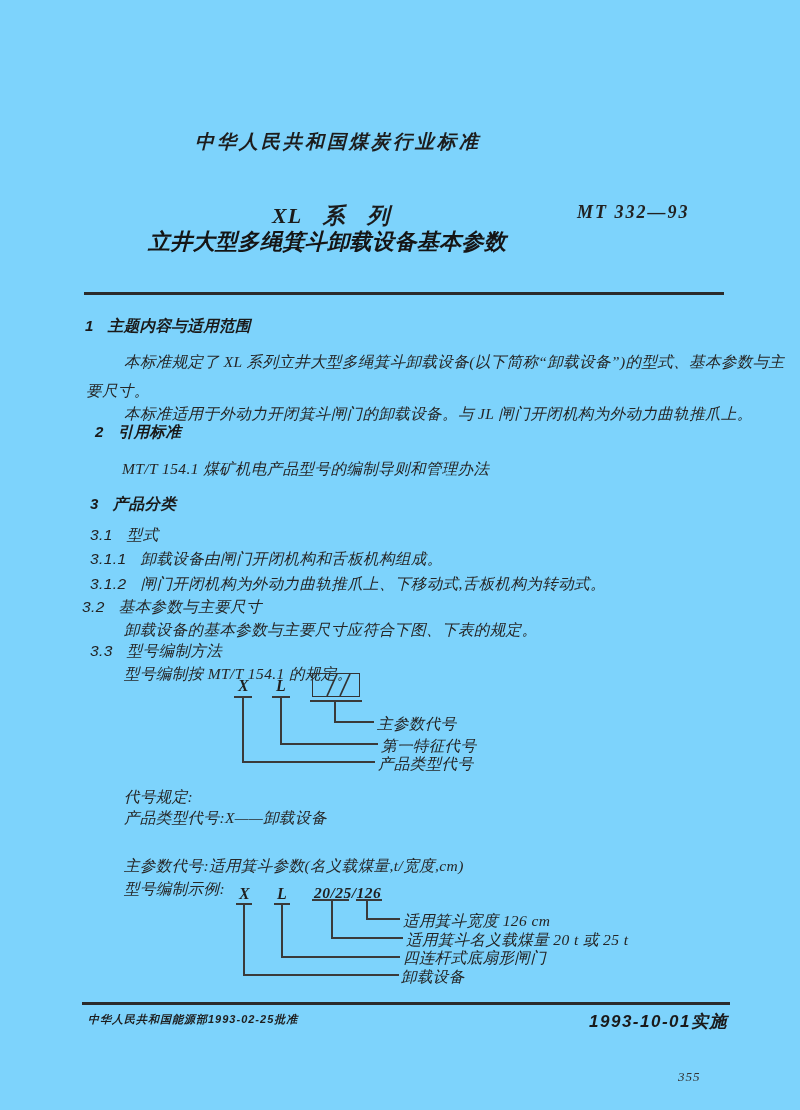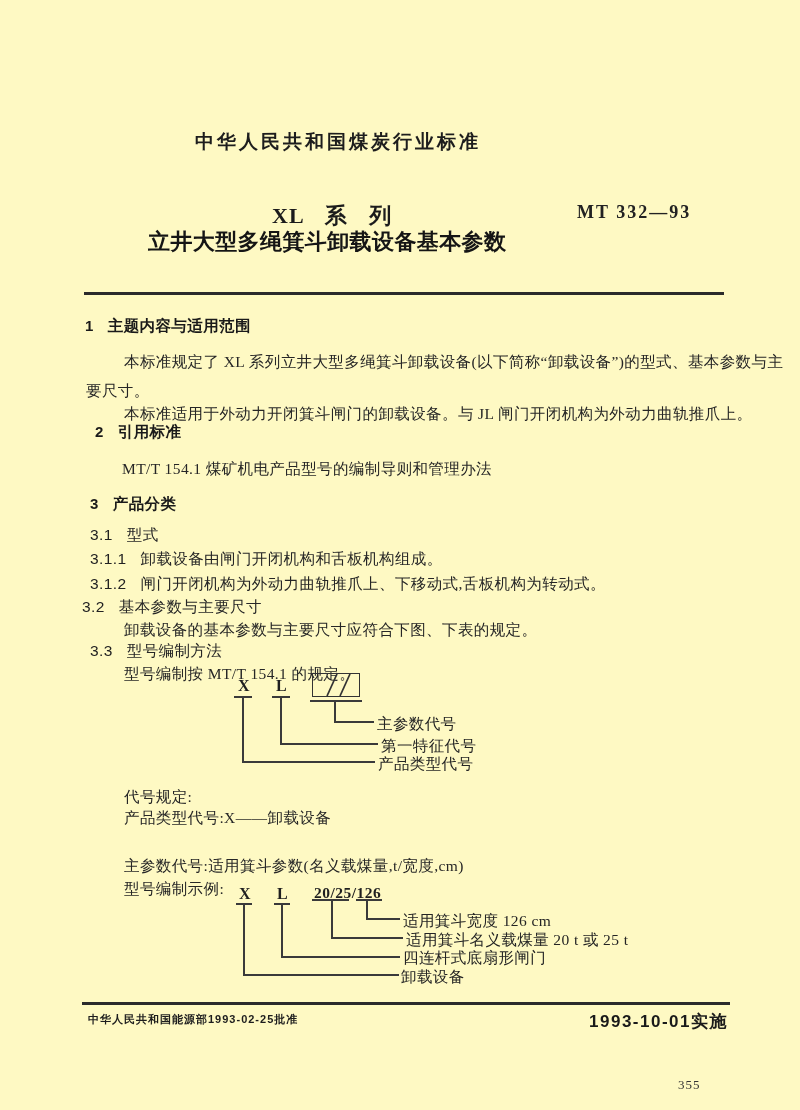--- a/index.html
+++ b/index.html
@@ -1,20 +1,21 @@
 <!DOCTYPE html>
 <html><head>
 <meta charset="utf-8">
 <style>
   html,body{margin:0;padding:0;background:#e8e8e6;}
   .page{
     position:relative;width:800px;height:1110px;margin:0 auto;
-    background:#fef9c3;overflow:hidden;
+    background:#7dd3fc;overflow:hidden;
     font-family:"Liberation Serif","DejaVu Serif",serif;
     color:#262626;
+    font-style:italic;
   }
   .abs{position:absolute;line-height:1.25;white-space:nowrap;}
   .sans{font-family:"Liberation Sans","DejaVu Sans",sans-serif;}
   .serif{font-family:"Liberation Serif","DejaVu Serif",serif;}
 
   
   .org-title{top:130px;left:195px;font-size:19px;font-weight:bold;letter-spacing:3px;color:#1d1d1d;}
   .watermark{
     top:146px;left:196px;font-size:77px;font-weight:bold;
     font-family:"DejaVu Sans",sans-serif;color:#d9d9d9;letter-spacing:1px;
@@ -37,21 +38,21 @@
   .vline{position:absolute;background:#3a3a3a;width:1.7px;}
   .dcode{font-size:16px;font-weight:bold;letter-spacing:0.5px;color:#1f1f1f;}
   .dlabel{font-size:15.5px;letter-spacing:0.4px;color:#242424;}
   .pbox{position:absolute;border:1.7px solid #333;background:transparent;}
 
   
   .f-approval{top:1013px;left:88px;font-size:11px;font-weight:bold;letter-spacing:1px;
     font-family:"Liberation Sans","DejaVu Sans",sans-serif;color:#1d1d1d;}
   .f-impl{top:1011px;right:72px;font-size:17px;font-weight:bold;letter-spacing:1.5px;
     font-family:"Liberation Sans","DejaVu Sans",sans-serif;color:#1a1a1a;}
-  .page-num{top:1069px;left:678px;font-size:13px;letter-spacing:1px;color:#333;margin-top:8px;}
+  .page-num{top:1069px;left:678px;font-size:13px;letter-spacing:1px;color:#333;}
 </style>
 </head>
 <body>
 
 <div class="page">
 
   <div class="abs org-title sans">中华人民共和国煤炭行业标准</div>
   <div class="abs series-title serif">XL 系 列</div>
   <div class="abs std-number serif">MT 332—93</div>
   <div class="abs main-title sans">立井大型多绳箕斗卸载设备基本参数</div>

